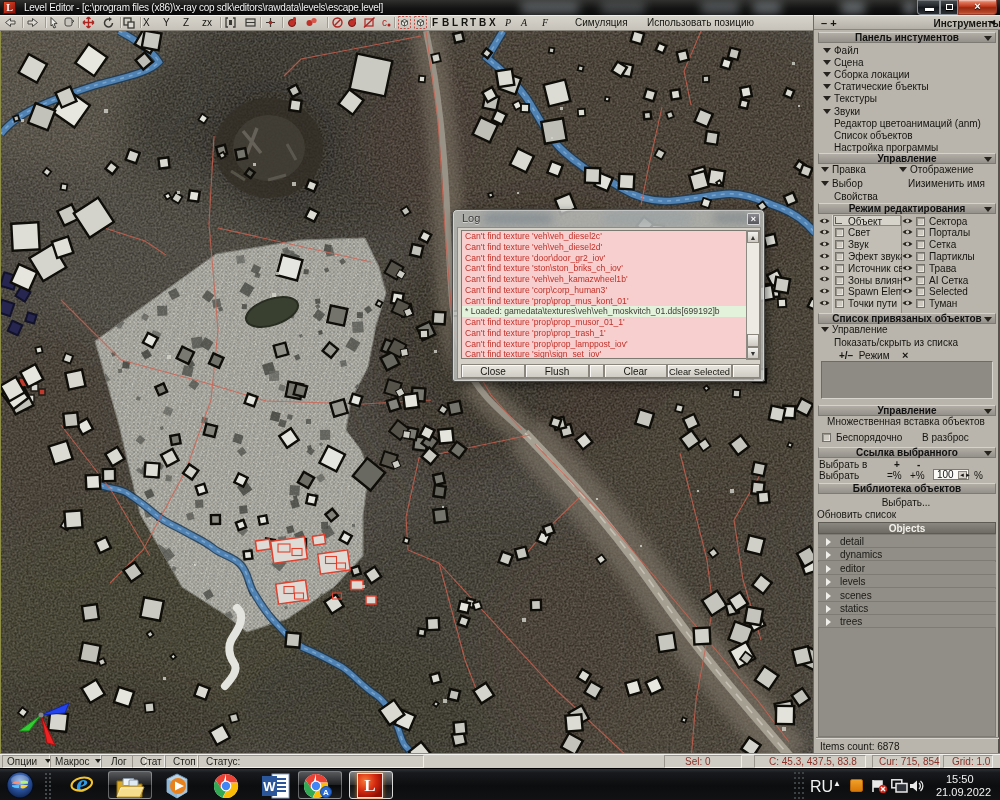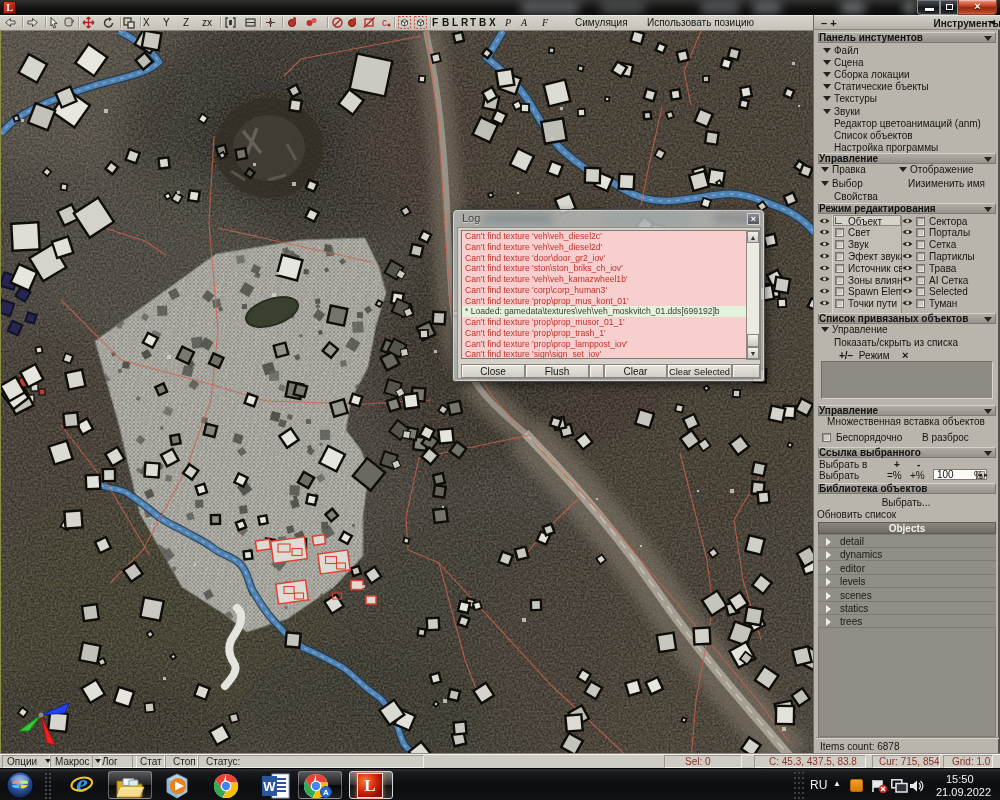--- a/index.html
+++ b/index.html
@@ -18,21 +18,21 @@
 .wb span{position:absolute;left:0;right:0;top:0;bottom:0;color:#fff;font-size:9px;text-align:center;line-height:13px;text-shadow:0 1px 1px #000}
 
 #toolbar{left:0;top:15px;width:813px;height:16px;background:linear-gradient(#d8d5cd,#c6c2ba);border-bottom:1px solid #8a867e;box-shadow:inset 0 1px 0 #efede8}
 .tsep{position:absolute;top:2px;width:2px;height:11px;border-left:1px solid #a09c94;border-right:1px solid #e8e5df}
 .tlbl{position:absolute;top:1px;font-size:10px;color:#15150f;line-height:13px;white-space:nowrap}
 
 #map{left:0;top:31px;width:813px;height:722px;background:#44403a;border-left:1px solid #8f8f46;border-bottom:1px solid #7e7e40}
 
 #panel{left:813px;top:15px;width:187px;height:738px;background:#b9b5ad;border-left:1px solid #6e6a64;border-right:2px solid #55524c;font-size:10px;color:#15150f}
 #phead{position:absolute;left:0;top:0;width:187px;height:15px;background:linear-gradient(#d4d1c9,#b4b0a8);border-bottom:1px solid #8a867e;box-shadow:inset 0 1px 0 #eae8e2}
-.hdr{position:absolute;left:4px;width:178px;height:11px;background:linear-gradient(#b2aea6,#94908a);border:1px solid #7e7a74;border-top-color:#d5d2cc;text-align:left;font-size:10px;line-height:10px;color:#111;font-weight:bold}
+.hdr{position:absolute;left:4px;width:178px;height:11px;background:linear-gradient(#b2aea6,#94908a);border:1px solid #7e7a74;border-top-color:#d5d2cc;text-align:center;font-size:10px;line-height:10px;color:#111;font-weight:bold}
 .hdr .dn{position:absolute;right:3px;top:3px;width:0;height:0;border-left:4px solid transparent;border-right:4px solid transparent;border-top:5px solid #26231e}
 .itm{position:absolute;font-size:10px;line-height:11px;white-space:nowrap;color:#15150f}
 .tri{display:inline-block;width:0;height:0;border-left:4px solid transparent;border-right:4px solid transparent;border-top:5px solid #26231e;margin-right:3px;vertical-align:1px}
 .eye{position:absolute;width:11px;height:8px}
 .cb{position:absolute;width:9px;height:9px;background:#cdc9c1;border:1px solid #74706a;box-shadow:inset 1px 1px 0 #9a968e,inset -1px -1px 0 #e8e5df}
 .lbl{position:absolute;font-size:10px;line-height:10px;white-space:nowrap;color:#15150f}
 #objhdr{position:absolute;left:4px;width:178px;height:12px;background:linear-gradient(#8a8780,#6e6b64);border:1px solid #5e5b54;color:#f4f2ec;font-weight:bold;text-align:center;font-size:10px;line-height:12px}
 .trow{position:absolute;left:4px;width:178px;height:13px;background:#918d87;border-bottom:1px solid #7e7a74;color:#1a1a14;font-size:10px;line-height:13px}
 .trow .ar{position:absolute;left:8px;top:3px;width:0;height:0;border-top:4px solid transparent;border-bottom:4px solid transparent;border-left:5px solid #f0efe9}
 .trow .tx{position:absolute;left:22px;top:0}
@@ -59,20 +59,21 @@
 </style></head><body>
 <div id="root">
 <div id="title" class="abs">
 <span class="blob" style="left:520px;width:60px;opacity:0.38"></span>
 <span class="blob" style="left:600px;width:46px;opacity:0.28"></span>
 <span class="blob" style="left:700px;width:40px;opacity:0.34"></span>
 <span class="blob" style="left:752px;width:30px;opacity:0.42"></span>
 <span class="blob" style="left:840px;width:26px;opacity:0.45"></span>
 <span class="blob" style="left:903px;width:13px;opacity:0.5"></span>
 <span id="licon">L</span>
+<span id="ttext">Level Editor - [c:\program files (x86)\x-ray cop sdk\editors\rawdata\levels\escape.level]</span>
 </div>
 <div id="winbtns" class="abs">
 <div class="wb" id="wmin">
         <i style="position:absolute;left:7px;top:8px;width:9px;height:3px;background:#fff;box-shadow:0 1px 1px #000"></i>
       </div>
 <div class="wb" id="wmax">
         <i style="position:absolute;left:5px;top:4px;width:7px;height:6px;border:1.5px solid #fff;box-shadow:0 1px 1px #000"></i>
       </div>
 <div class="wb" id="wclose">
         <span style="font-size:11px;font-weight:bold">×</span>
@@ -1019,21 +1020,21 @@
 <div class="cb" style="left:8px;top:417.5px"></div>
 <div class="itm" style="left:22px;top:417px">Беспорядочно</div>
 <div class="itm" style="left:108px;top:417px">В разброс</div>
 <div class="hdr" style="top:432px">Ссылка выбранного<span class="dn"></span></div>
 <div class="itm" style="left:5px;top:443.5px">Выбрать в</div>
 <div class="itm" style="left:80px;top:443.5px"><b>+</b></div>
 <div class="itm" style="left:103px;top:443.5px"><b>-</b></div>
 <div class="itm" style="left:5px;top:455px">Выбрать</div>
 <div class="itm" style="left:73px;top:455px">=%</div>
 <div class="itm" style="left:96px;top:455px">+%</div>
-<div class="abs" style="left:119px;top:454px;width:54px;height:11px;background:#fbfaf6;border:1px solid #7c7872;font-size:10px;line-height:10px;color:#111;padding-left:3px">100<span style="position:absolute;right:1px;top:1px;width:9px;height:8px;background:#d5d1c9;border:1px solid #8a867e;font-size:6px;line-height:7px;text-align:center">◄►</span></div>
+<div class="abs" style="left:119px;top:454px;width:36px;height:11px;background:#fbfaf6;border:1px solid #7c7872;font-size:10px;line-height:10px;color:#111;padding-left:3px">100<span style="position:absolute;right:1px;top:1px;width:9px;height:8px;background:#d5d1c9;border:1px solid #8a867e;font-size:6px;line-height:7px;text-align:center">◄►</span></div>
 <div class="itm" style="left:160px;top:455px">%</div>
 <div class="hdr" style="top:468px">Библиотека объектов</div>
 <div class="itm" style="left:3px;top:482px;width:178px;text-align:center">Выбрать...</div>
 <div class="itm" style="left:3px;top:493.5px;width:178px;">Обновить список</div>
 <div id="objhdr" style="top:507px">Objects</div>
 <div class="abs" style="left:4px;top:519px;width:178px;height:203px;background:#918d87;border:1px solid #7e7a74"></div>
 <div class="trow" style="top:520px">
         <span class="ar"></span>
         <span class="tx">detail</span>
       </div>
@@ -1094,21 +1095,21 @@
 <div class="dbtn" style="left:67px;width:64px">Flush</div>
 <div class="dbtn" style="left:131px;width:15px"></div>
 <div class="dbtn" style="left:146px;width:63px">Clear</div>
 <div class="dbtn" style="left:209px;width:65px"><span style="font-size:9.3px">Clear Selected</span></div>
 <div class="dbtn" style="left:274px;width:28px"></div>
 </div>
     </div>
 <div id="status" class="abs">
 <div class="sfield" style="left:2px;width:48px">Опции<span class="sdn" style="margin-left:8px"></span></div>
 <div class="sfield" style="left:50px;width:51px">Макрос<span class="sdn" style="margin-left:5px"></span></div>
-<div class="sfield" style="left:92px;width:45px"><span style="padding-left:5px">Лог</span></div>
+<div class="sfield" style="left:101px;width:45px"><span style="padding-left:5px">Лог</span></div>
 <div class="sfield" style="left:132px;width:33px"><span style="padding-left:3px">Стат</span></div>
 <div class="sfield" style="left:165px;width:33px"><span style="padding-left:3px">Стоп</span></div>
 <div class="sfield" style="left:198px;width:226px"><span style="padding-left:3px">Статус:</span></div>
 <div class="sfield" style="left:664px;width:78px"><span class="sred" style="padding-left:16px">Sel: 0</span></div>
 <div class="sfield" style="left:754px;width:112px"><span class="sred" style="padding-left:10px">C: 45.3, 437.5, 83.8</span></div>
 <div class="sfield" style="left:872px;width:68px"><span class="sred" style="padding-left:2px">Cur: 715, 854</span></div>
 <div class="sfield" style="left:943px;width:50px"><span class="sred" style="padding-left:4px">Grid: 1.0</span></div>
 </div>
 <div id="task" class="abs">
 <svg width="1000" height="32" viewBox="0 0 1000 32" style="position:absolute;left:0;top:0">
@@ -1210,21 +1211,21 @@
           <rect x="6" y="23" width="2" height="2"></rect>
           <rect x="6" y="28" width="2" height="2"></rect>
           <rect x="10" y="3" width="2" height="2"></rect>
           <rect x="10" y="8" width="2" height="2"></rect>
           <rect x="10" y="13" width="2" height="2"></rect>
           <rect x="10" y="18" width="2" height="2"></rect>
           <rect x="10" y="23" width="2" height="2"></rect>
           <rect x="10" y="28" width="2" height="2"></rect>
         </g>
       </svg>
-<div class="tray" style="left:810px;top:9px;font-size:12px">RU</div>
+<div class="tray" style="left:810px;top:9px;font-size:16px">RU</div>
 <div class="tray" style="left:833px;top:10px;font-size:8px">▲</div>
 <div class="abs" style="left:850px;top:10px;width:13px;height:13px;background:linear-gradient(#f0a028,#d87808);border-radius:2px;border:1px solid #b86808"></div>
 <svg width="16" height="14" viewBox="0 0 16 14" style="position:absolute;left:872px;top:10px">
         <path d="M1,1 L1,13 M1,2 L10,2 L10,8 L1,8" stroke="#e8e8e8" stroke-width="1.6" fill="#e8e8e8"></path>
         <circle cx="11" cy="10" r="4.2" fill="#d02818"></circle>
         <path d="M9,8 L13,12 M13,8 L9,12" stroke="#fff" stroke-width="1.4"></path>
       </svg>
 <svg width="17" height="14" viewBox="0 0 17 14" style="position:absolute;left:891px;top:10px">
         <rect x="0.8" y="0.8" width="10" height="8" fill="none" stroke="#e8e8e8" stroke-width="1.5"></rect>
         <rect x="5" y="4.5" width="11" height="8.5" fill="#30343a" stroke="#e8e8e8" stroke-width="1.5"></rect>

